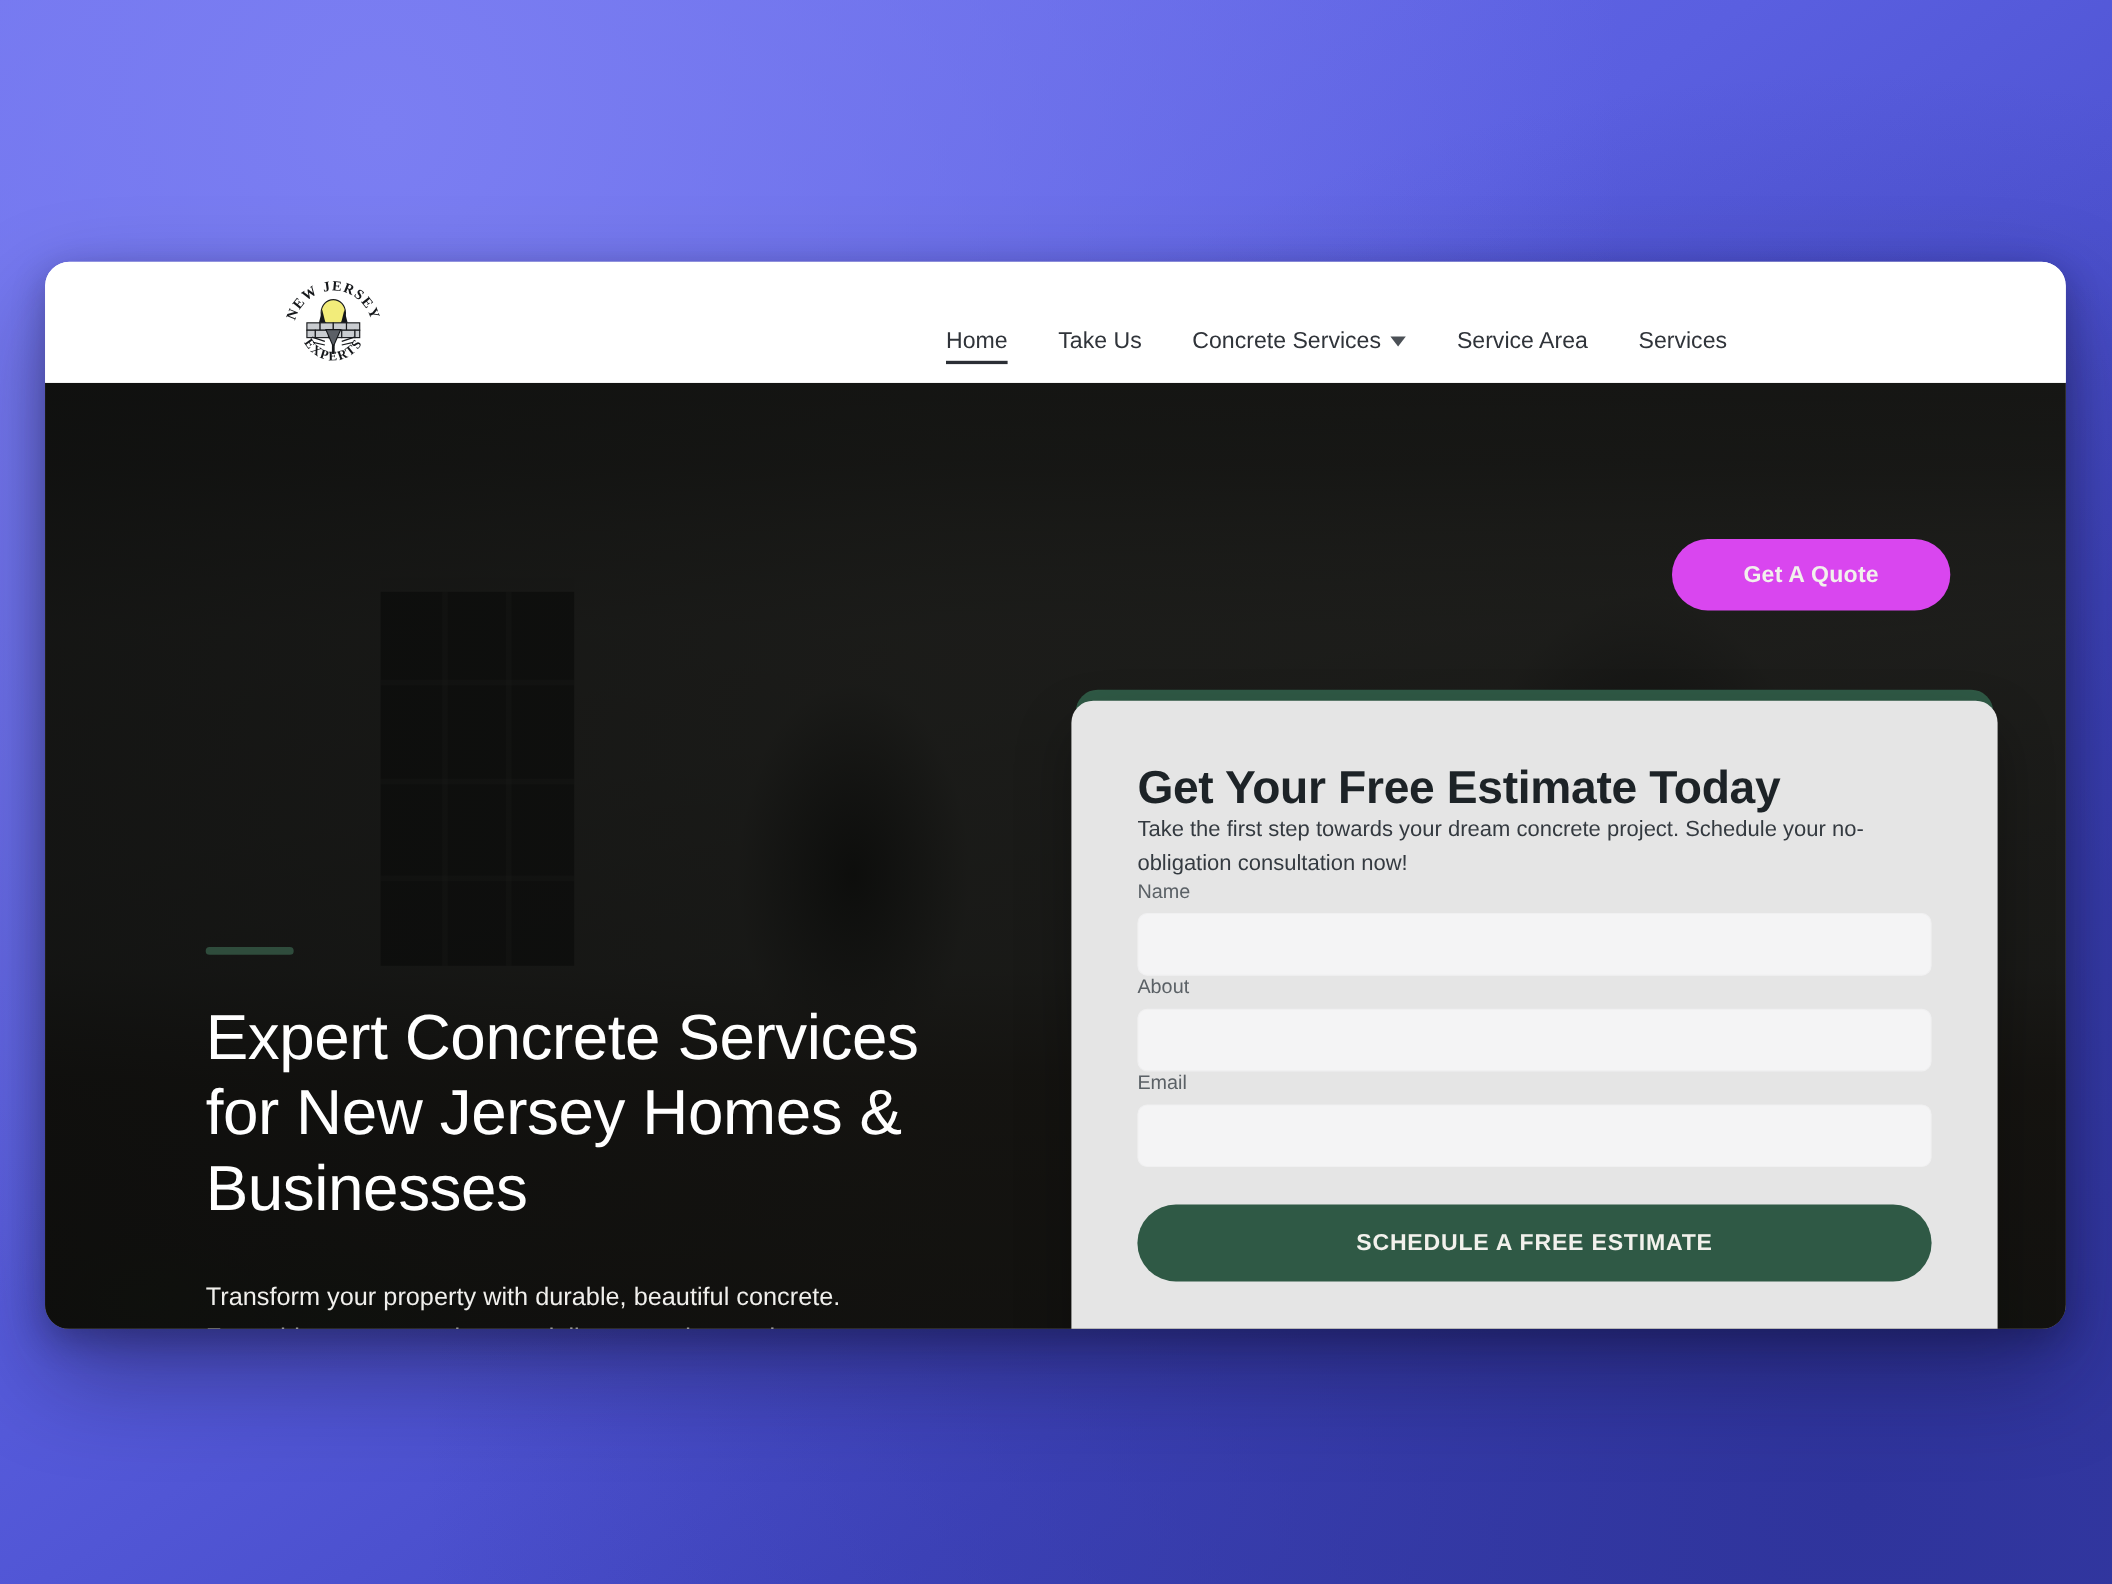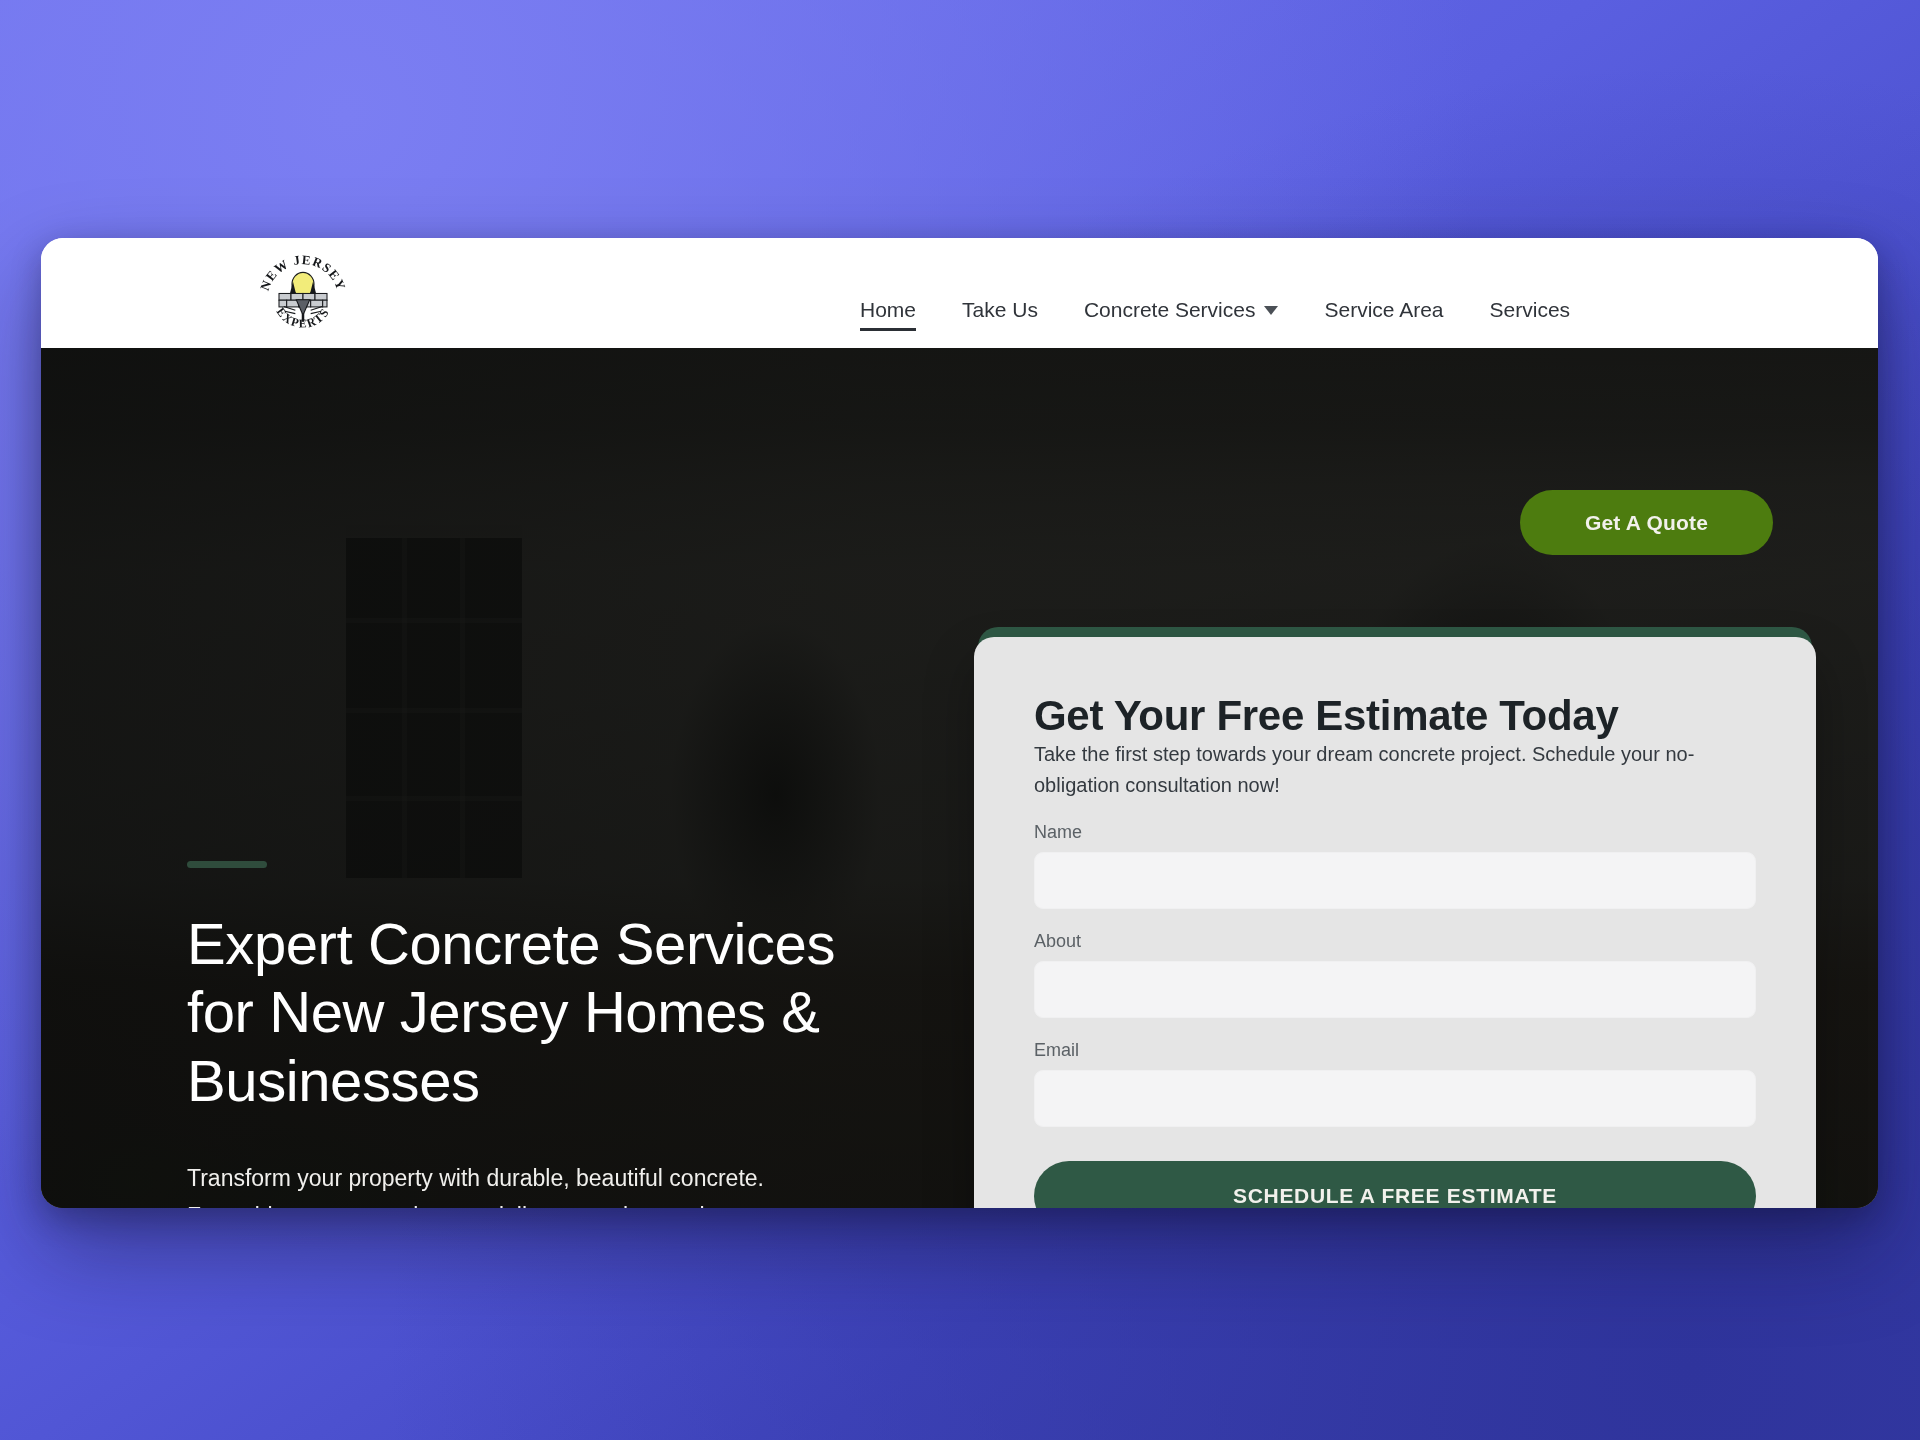--- a/index.html
+++ b/index.html
@@ -79,21 +79,21 @@
     border-left:7px solid transparent;
     border-right:7px solid transparent;
     border-top:9px solid #4b5056;
     margin-top:2px;
   }
 
   #quote-btn {
     position:absolute;
     left:1479px; top:252px;
     width:253px; height:65px;
-    background:#4d7c0f;
+    background:#d946ef;
     border-radius:34px;
     color:#f2f1ec;
     font-size:21px;
     font-weight:bold;
     display:flex; align-items:center; justify-content:center;
     letter-spacing:.2px;
     border:none;
     cursor:pointer;
     z-index:20;
     font-family:"Liberation Sans", sans-serif;
@@ -213,21 +213,21 @@
     letter-spacing:-.3px;
     line-height:1.1;
   }
 
   #form-sub {
     font-size:20px;
     color:#343a40;
     line-height:1.52;
   }
 
-  .field { margin-top:22px; }
+  .field { }
   .field-label {
     font-size:18px;
     color:#5b6166;
     margin-bottom:9px;
     display:block;
   }
   .field-input {
     width:100%;
     height:57px;
     background:#f4f4f5;

